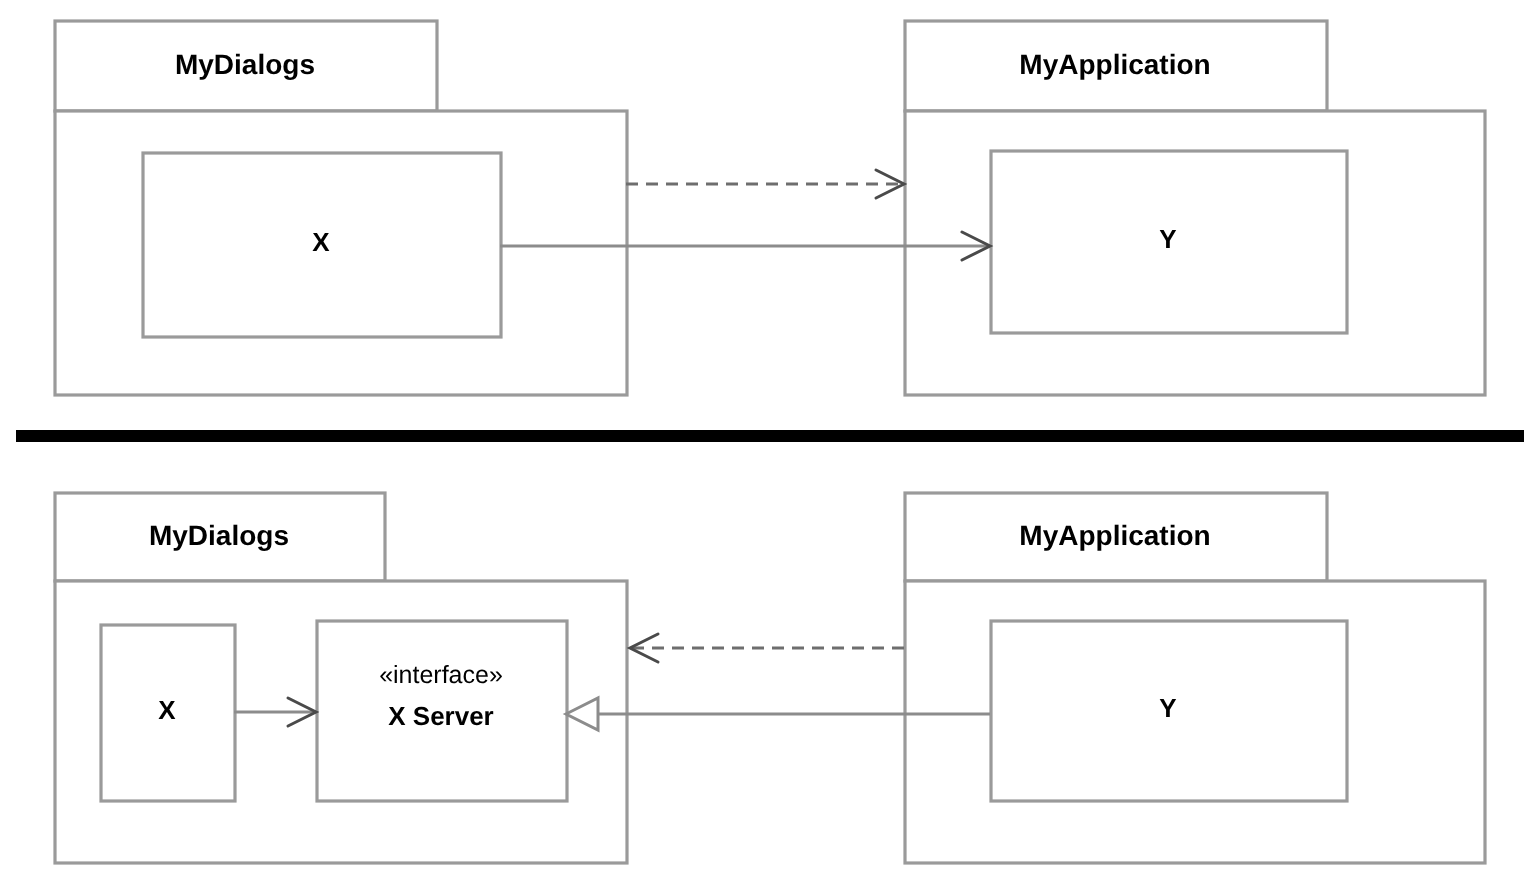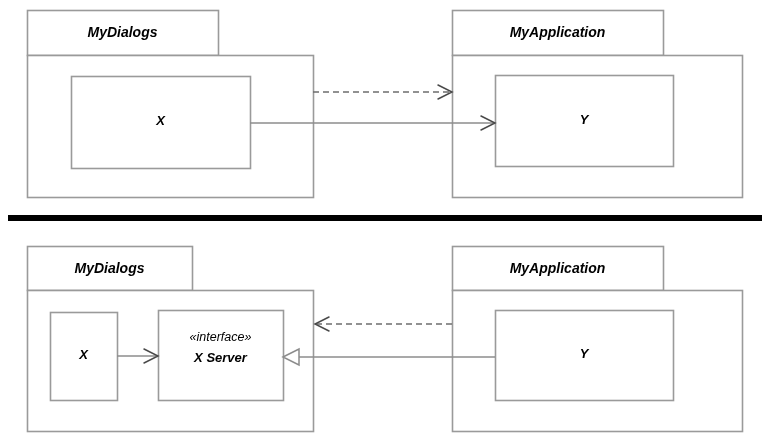--- a/index.html
+++ b/index.html
@@ -11,21 +11,20 @@
     width: 770px;
     height: 447px;
     font-family: "Liberation Sans", sans-serif;
     overflow: hidden;
   }
   #diagram-root {
     position: relative;
     width: 770px;
     height: 447px;
     background: #ffffff;
-    font-style: italic;
   }
   svg.canvas {
     display: block;
     width: 770px;
     height: 447px;
     background: #ffffff;
   }
   .pkg-shape {
     fill: #ffffff;
     stroke: #9a9a9a;

